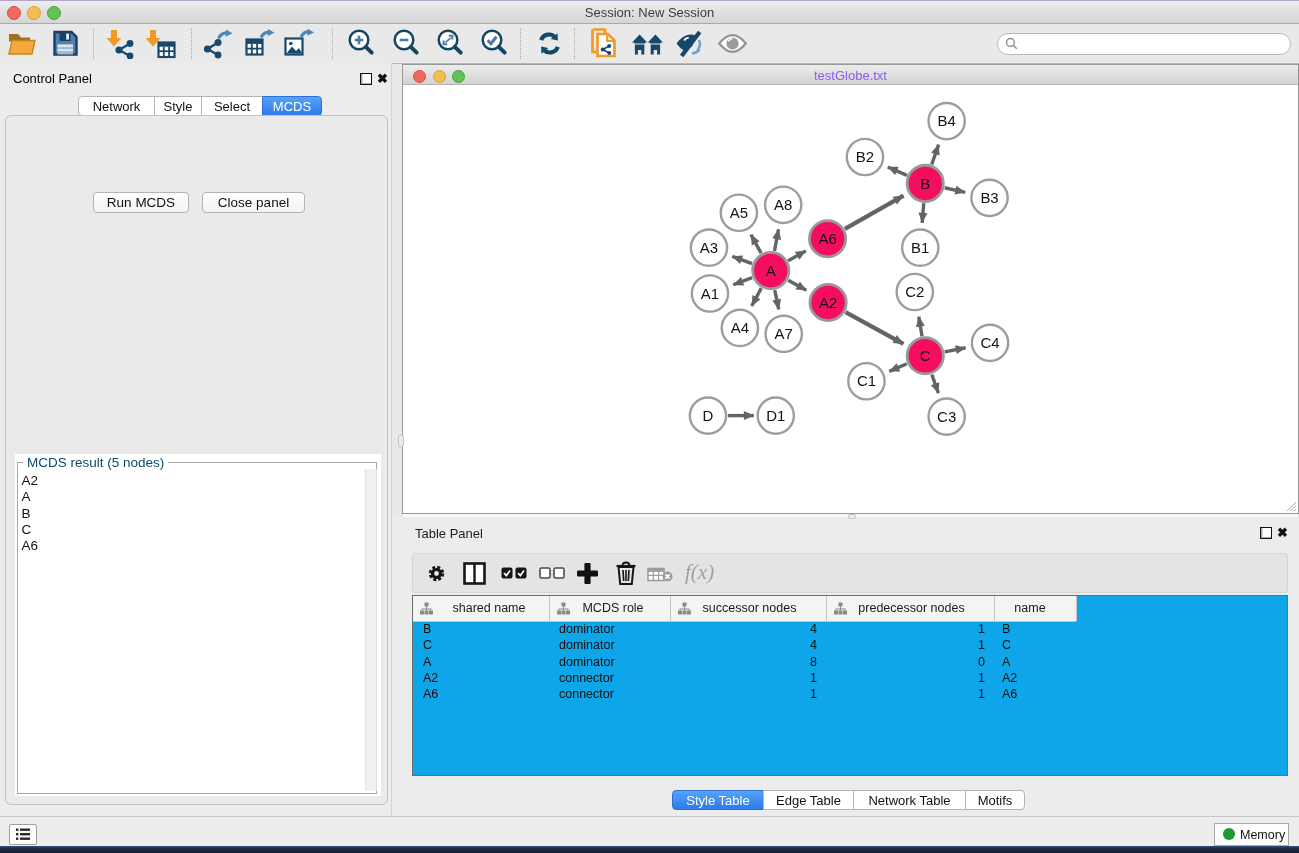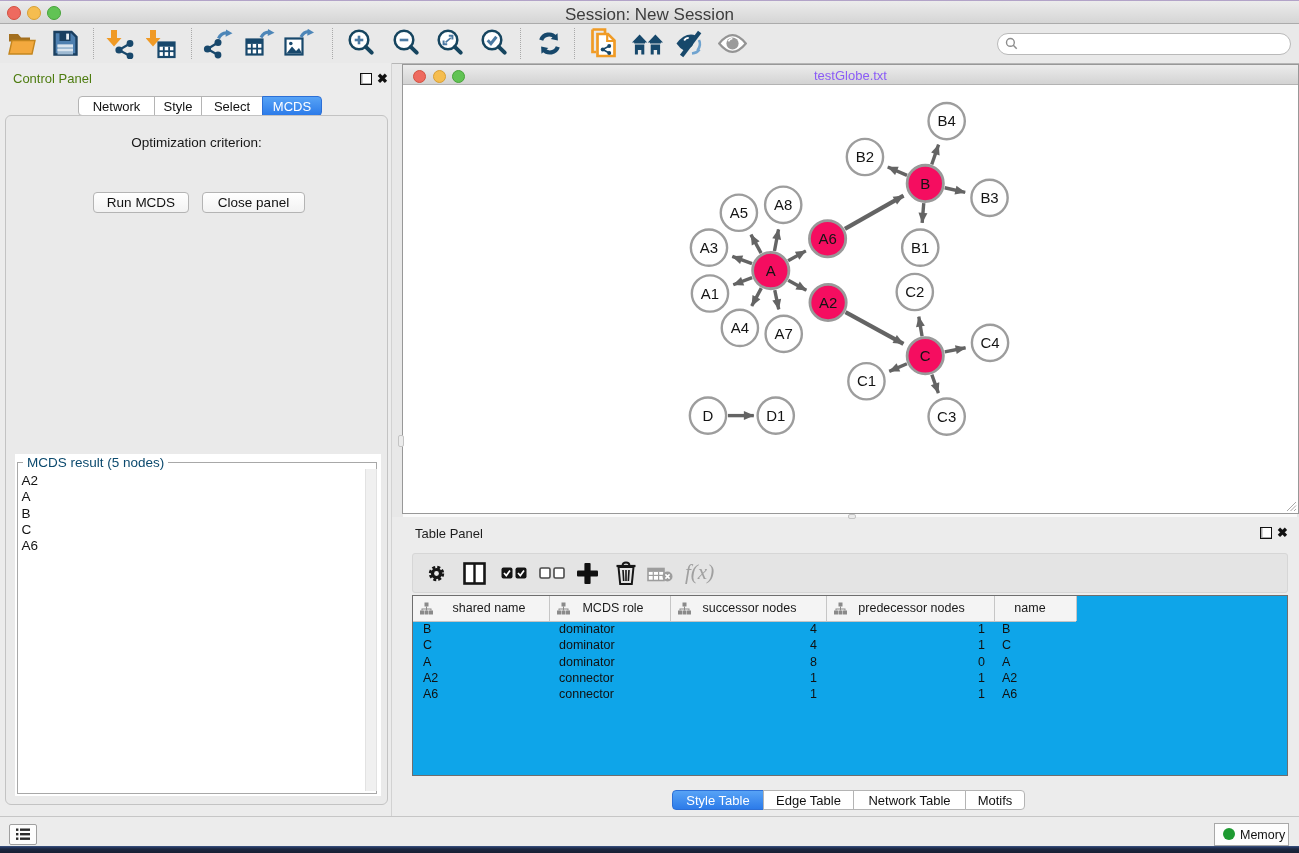--- a/index.html
+++ b/index.html
@@ -4,31 +4,31 @@
 <style>
 html,body{margin:0;padding:0;}
 body{width:1299px;height:853px;overflow:hidden;position:relative;
   font-family:"Liberation Sans",sans-serif;background:#e8e8e8;}
 .abs{position:absolute;}
 
 #topline{left:0;top:0;width:1299px;height:1px;background:#b2a3c8;}
 #titlebar{left:0;top:1px;width:1299px;height:22px;
   background:linear-gradient(#ececec,#d5d5d5);border-bottom:1px solid #ababab;}
 #titlebar .tl{position:absolute;top:4.5px;width:12px;height:12px;border-radius:50%;}
-#titletext{left:0;top:5px;width:1299px;text-align:center;font-size:17px;color:#3d3d3d;}
+#titletext{left:0;top:5px;width:1299px;text-align:center;font-size:13px;color:#3d3d3d;}
 
 #toolbar{left:0;top:24px;width:1299px;height:39px;background:#e9e9e9;border-bottom:1px solid #b6b6b6;}
 .sep{position:absolute;top:4px;height:31px;width:0;border-left:1px dotted #a9a9a9;}
 .tbi{position:absolute;top:0;}
 #search{position:absolute;left:997px;top:9px;width:292px;height:20px;background:#fff;
   border:1px solid #b9b9b9;border-radius:11px;}
 #search svg{position:absolute;left:7px;top:3px;}
 
 #cpanel{left:0;top:63px;width:391px;height:753px;background:#ececec;border-right:1px solid #d2d2d2;}
-#cphead{position:absolute;left:13px;top:8px;font-size:13px;color:#4d7c0f;}
+#cphead{position:absolute;left:13px;top:8px;font-size:13px;color:#000000;}
 .winbtn{position:absolute;top:5px;}
 #cptabs{position:absolute;left:78px;top:33px;height:20px;}
 .tab{position:absolute;top:0;height:18px;border:1px solid #b4b4b4;background:#fff;
   font-size:13px;color:#111;text-align:center;line-height:19px;}
 .tabsel{background:linear-gradient(#57a3f6,#2c7be9);color:#fff;border-color:#2c6fd6;}
 #cpane{position:absolute;left:5px;top:52px;width:381px;height:688px;background:#eaeaea;
   border:1px solid #c3c3c3;border-radius:6px;}
 #optlabel{position:absolute;left:0;top:19px;width:381px;text-align:center;font-size:13.5px;color:#161616;}
 #combo{position:absolute;left:38px;top:43px;width:309px;height:18.5px;background:#fff;
   border:1px solid #b4b4b4;border-radius:4px;}
@@ -244,21 +244,20 @@
   <div id="cphead">Control Panel</div>
   <div class="winbtn" style="left:360px;top:10px;width:10px;height:10px;border:1.6px solid #111;background:#fff;box-shadow:1.5px -1px 0 #aaa inset;"></div>
   <div class="winbtn" style="left:377px;top:8px;font-size:13px;font-weight:bold;color:#111;">✖</div>
   <div id="cptabs">
     <div class="tab" style="left:0;width:75px;border-radius:4px 0 0 4px;">Network</div>
     <div class="tab" style="left:76px;width:46px;">Style</div>
     <div class="tab" style="left:123px;width:60px;">Select</div>
     <div class="tab tabsel" style="left:184px;width:58px;border-radius:0 4px 4px 0;">MCDS</div>
   </div>
   <div id="cpane">
-    <div id="optlabel">Optimization criterion:</div>
     <div class="btn" style="left:87px;top:76px;width:94px;">Run MCDS</div>
     <div class="btn" style="left:196px;top:76px;width:101px;">Close panel</div>
     <div id="whitebox">
       <div id="fieldset">
         <div class="legend">MCDS result (5 nodes)</div>
       </div>
       <div class="li" style="top:19px;">A2</div>
       <div class="li" style="top:35.4px;">A</div>
       <div class="li" style="top:51.6px;">B</div>
       <div class="li" style="top:67.8px;">C</div>

